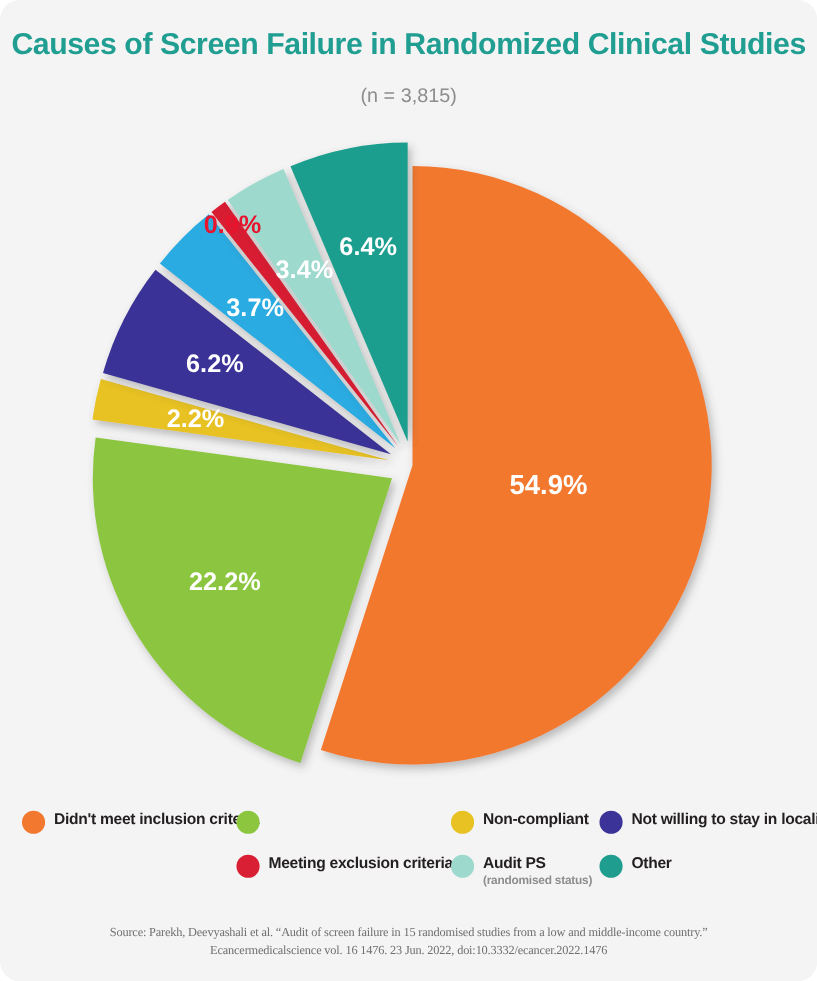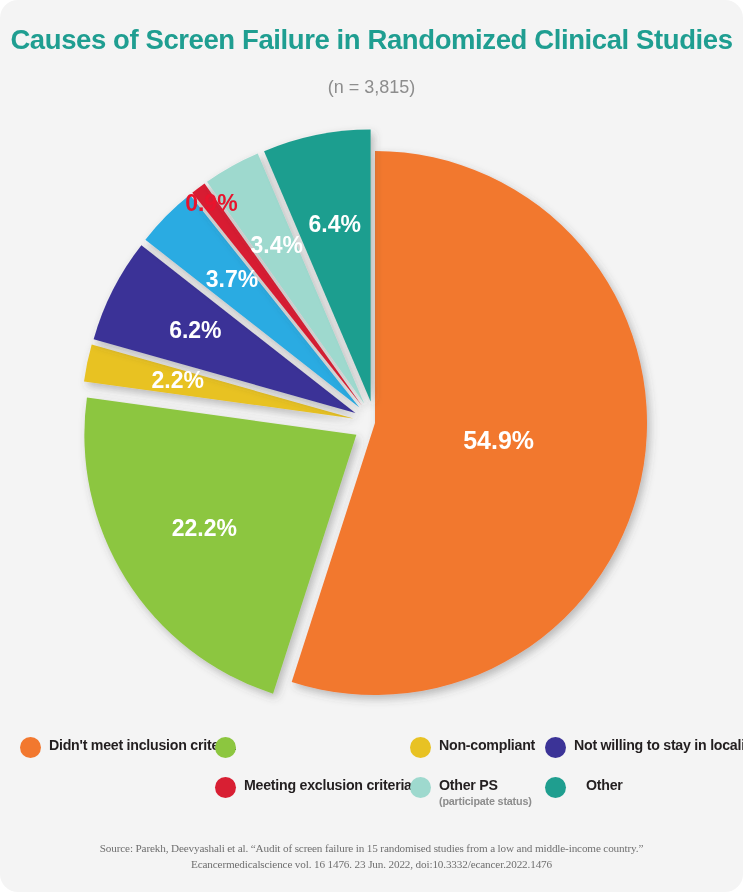--- a/index.html
+++ b/index.html
@@ -205,25 +205,25 @@
     <div class="legend-row" id="legend-row-1">
         <div class="legend-item" style="left: 215px;">
           <span class="legend-dot" style="background: rgb(216, 31, 51);"></span>
           <span class="legend-text">
             <span class="legend-label">Meeting exclusion criteria</span>
           </span>
         </div>
         <div class="legend-item" style="left: 410px;">
           <span class="legend-dot" style="background: rgb(158, 217, 206);"></span>
           <span class="legend-text">
-            <span class="legend-label">Other PS</span>
-            <span class="legend-sub">(participate status)</span>
-          </span>
-        </div>
-        <div class="legend-item" style="left: 545px; gap: 12px;">
+            <span class="legend-label">Audit PS</span>
+            <span class="legend-sub">(randomised status)</span>
+          </span>
+        </div>
+        <div class="legend-item" style="left: 545px;">
           <span class="legend-dot" style="background: rgb(31, 158, 143);"></span>
           <span class="legend-text">
             <span class="legend-label">Other</span>
           </span>
         </div>
       </div>
   </div>
 
   <div id="source">
     <div class="source-line">Source: Parekh, Deevyashali et al. “Audit of screen failure in 15 randomised studies from a low and middle-income country.”</div>

